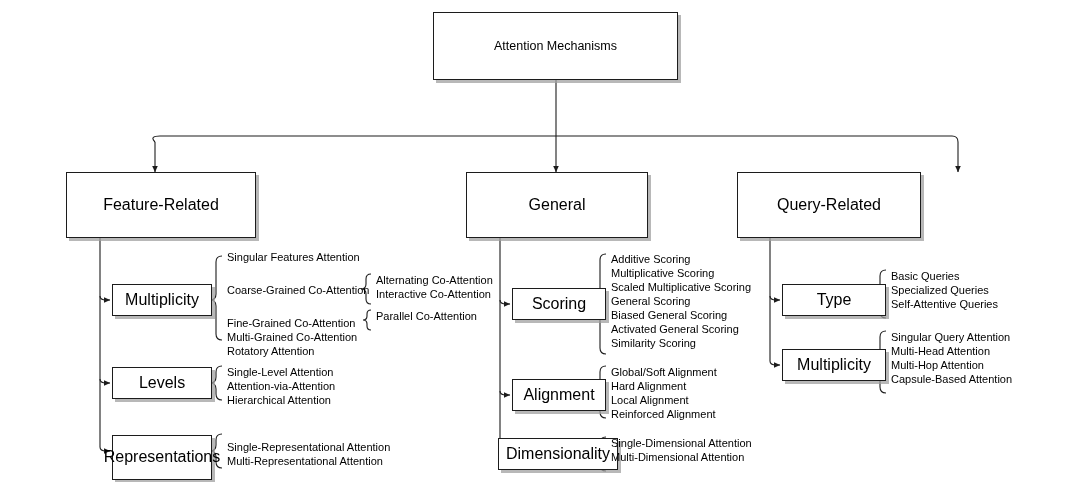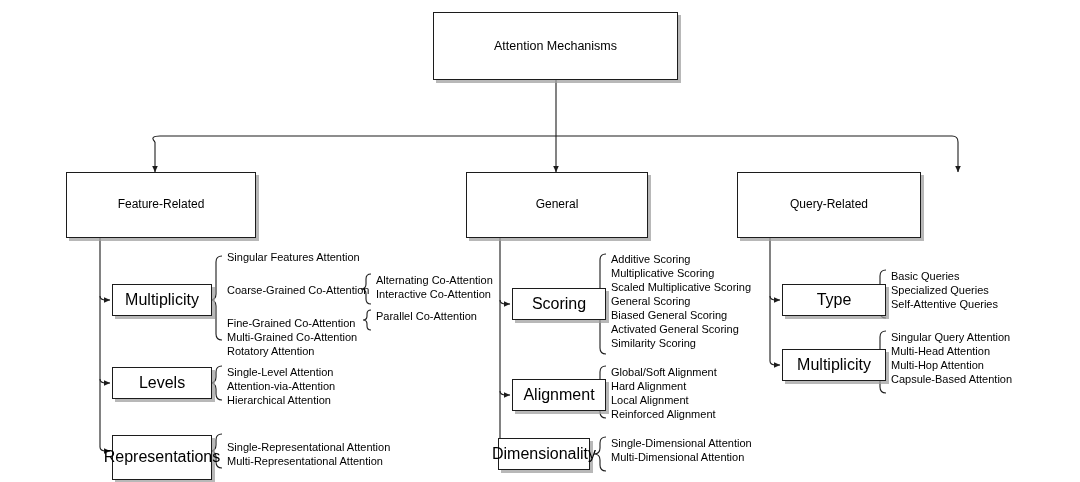--- a/index.html
+++ b/index.html
@@ -17,21 +17,21 @@
     box-sizing:border-box;
     background:#ffffff;
     border:1.2px solid #1c1c1c;
     box-shadow:3px 3px 0 0 rgba(160,160,160,0.75);
     display:flex;align-items:center;justify-content:center;
     color:#000;
     text-align:left;
     line-height:1.15;
   }
   .node.root{font-size:12.5px;}
-  .node.level2{font-size:12px;}
+  .node.level2{font-size:16px;}
   .node.level3{font-size:16px;}
 
   .leafgroup{position:absolute;}
   .leafgroup .leaf{
     font-size:11px;
     color:#000;
     white-space:nowrap;
     line-height:14px;
     height:14px;
   }
@@ -116,21 +116,21 @@
   <div class="node level3" style="left:112px;top:435px;width:100px;height:45px;">
     <span>Representations</span>
   </div>
 
   <div class="node level3" style="left:512px;top:288px;width:94px;height:32px;">
     <span>Scoring</span>
   </div>
   <div class="node level3" style="left:512px;top:379px;width:94px;height:32px;">
     <span>Alignment</span>
   </div>
-  <div class="node level3" style="left:498px;top:438px;width:92px;height:32px;">
+  <div class="node level3" style="left:498px;top:438px;width:120px;height:32px;">
     <span>Dimensionality</span>
   </div>
 
   <div class="node level3" style="left:782px;top:284px;width:104px;height:32px;">
     <span>Type</span>
   </div>
   <div class="node level3" style="left:782px;top:349px;width:104px;height:32px;">
     <span>Multiplicity</span>
   </div>
 

